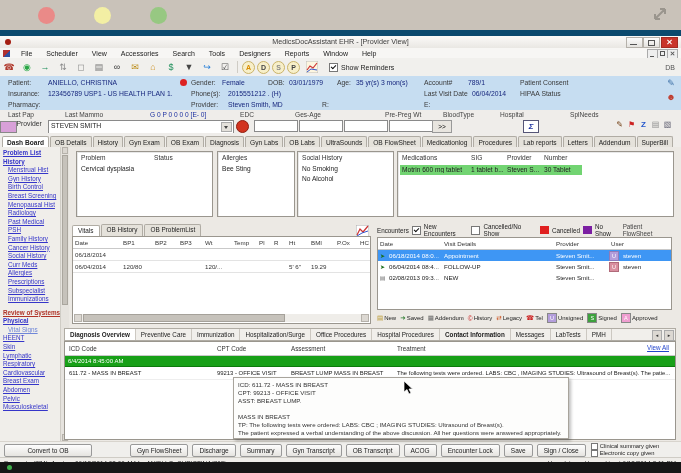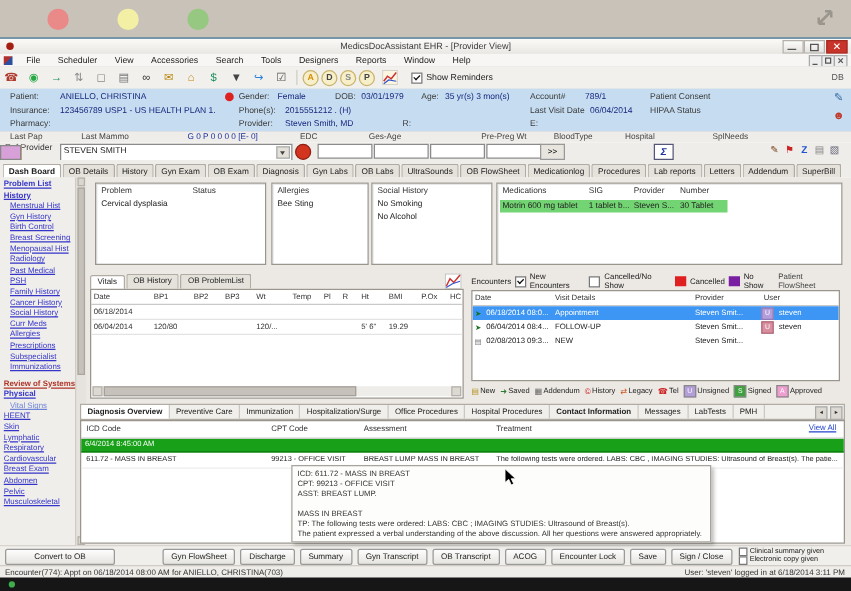--- a/index.html
+++ b/index.html
@@ -7,21 +7,21 @@
        font-family:"Liberation Sans",sans-serif;-webkit-font-smoothing:antialiased;}
   
   .tl{position:absolute;top:7px;width:17px;height:17px;border-radius:50%;}
   .tl.red{left:38px;background:#ea8a88;}
   .tl.yel{left:94px;background:#f3efa4;}
   .tl.grn{left:150px;background:#97c882;}
   .expand{position:absolute;top:5px;right:12px;width:18px;height:18px;}
   .bottom-strip{position:absolute;left:0;bottom:0;width:681px;height:11px;background:#161616;}
   .rec-dot{position:absolute;left:7px;bottom:3px;width:5px;height:5px;border-radius:50%;background:#3fae4a;}
   
-  .win{position:absolute;left:0;top:30px;width:681px;height:432px;background:#ffffff;border-top:1px solid #0c4a6e;}
+  .win{position:absolute;left:0;top:30px;width:681px;height:432px;background:#86efac;border-top:6px solid #0c4a6e;}
   
   .titlebar{position:absolute;left:0;top:0;width:100%;height:12px;background:linear-gradient(#fbfaf8,#e9e7e3);border-bottom:1px solid #cfccc6;}
   .app-dot{position:absolute;left:5px;top:3px;width:6px;height:6px;border-radius:50%;background:#a41e12;}
   .title-text{position:absolute;left:0;right:0;top:1px;text-align:center;font-size:7.2px;color:#3c3c3c;}
   .wc{position:absolute;top:1px;width:15px;height:9px;border:1px solid #b5b1aa;background:linear-gradient(#fcfcfc,#e4e2de);}
   .wc-min{right:38px}.wc-max{right:21px}
   .wc-min::after{content:"";position:absolute;left:3px;bottom:2px;width:7px;height:1px;background:#555;}
   .wc-max::after{content:"";position:absolute;left:4px;top:2px;width:5px;height:4px;border:1px solid #555;}
   .wc-close{right:3px;background:#c9342a;border-color:#a32a22;}
   .wc-close::before,.wc-close::after{content:"";position:absolute;left:7px;top:1px;width:1px;height:6px;background:#fff;}

